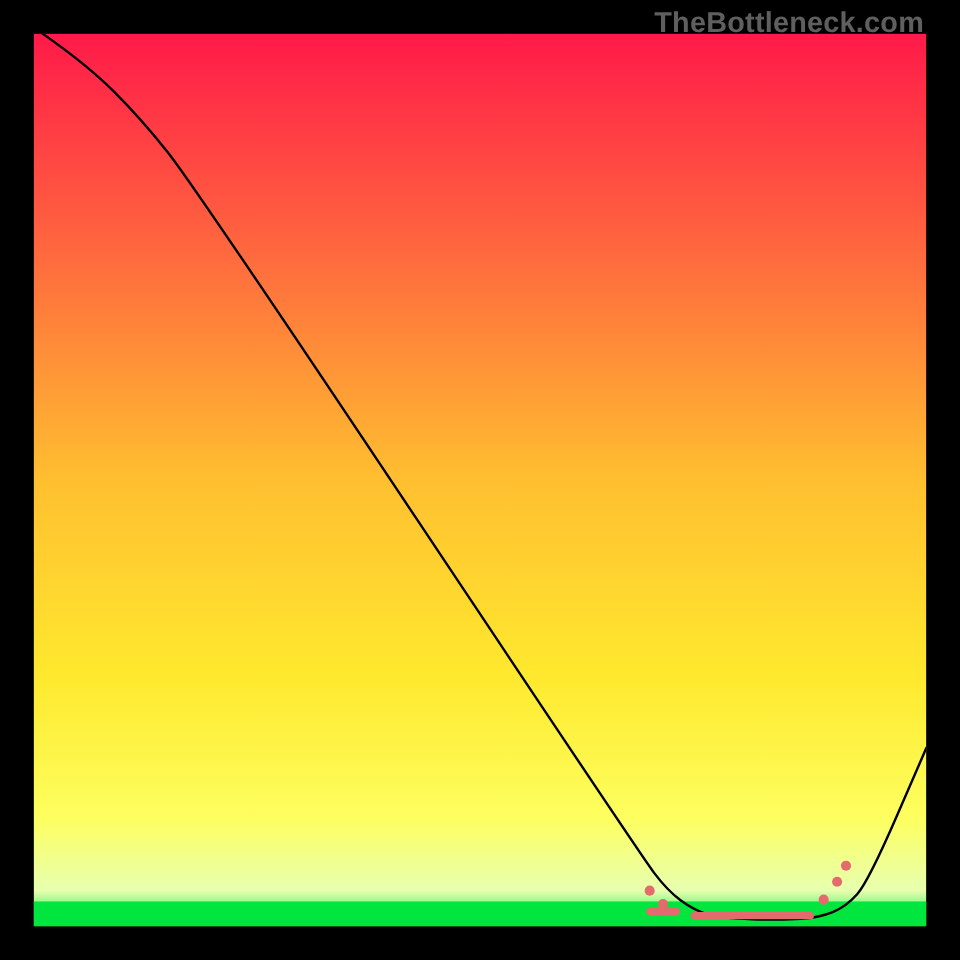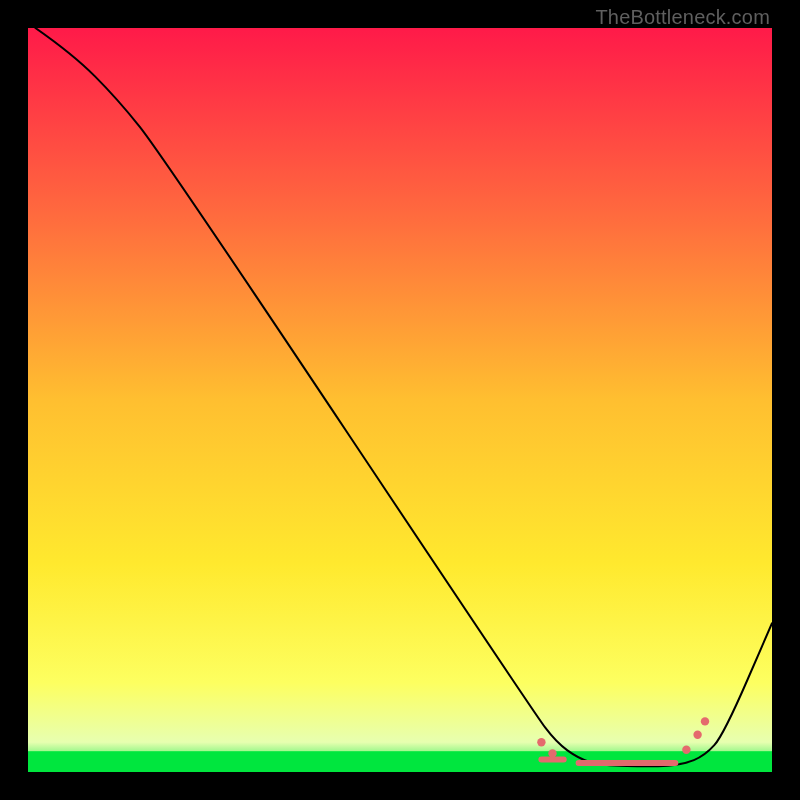--- a/index.html
+++ b/index.html
@@ -17,22 +17,22 @@
     top: 28px;
     width: 744px;
     height: 744px;
     background: #000000;
   }
   .watermark {
     position: absolute;
     top: 6px;
     right: 30px;
     color: #5f5f5f;
-    font-size: 20px;
-    font-weight: 400;
+    font-size: 24px;
+    font-weight: 700;
     letter-spacing: 0.2px;
   }
   svg.plot {
     position: absolute;
     left: 0;
     top: 0;
     width: 744px;
     height: 744px;
     display: block;
   }

